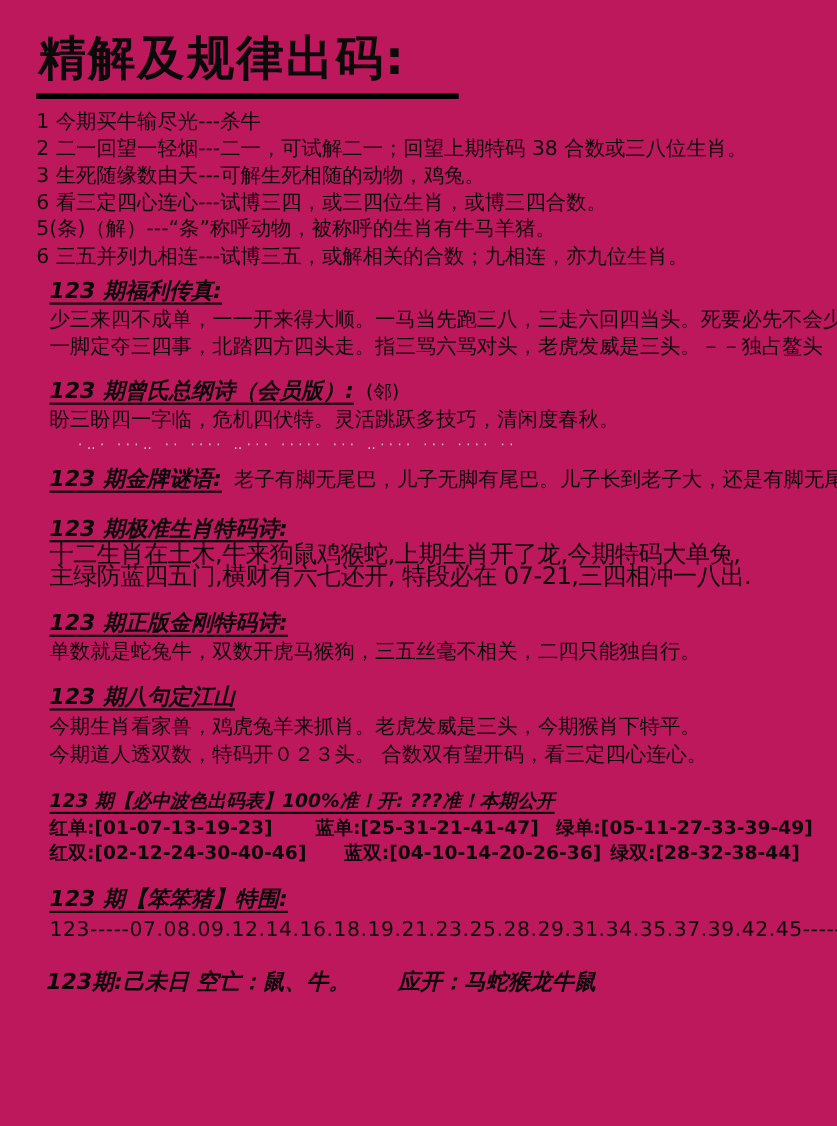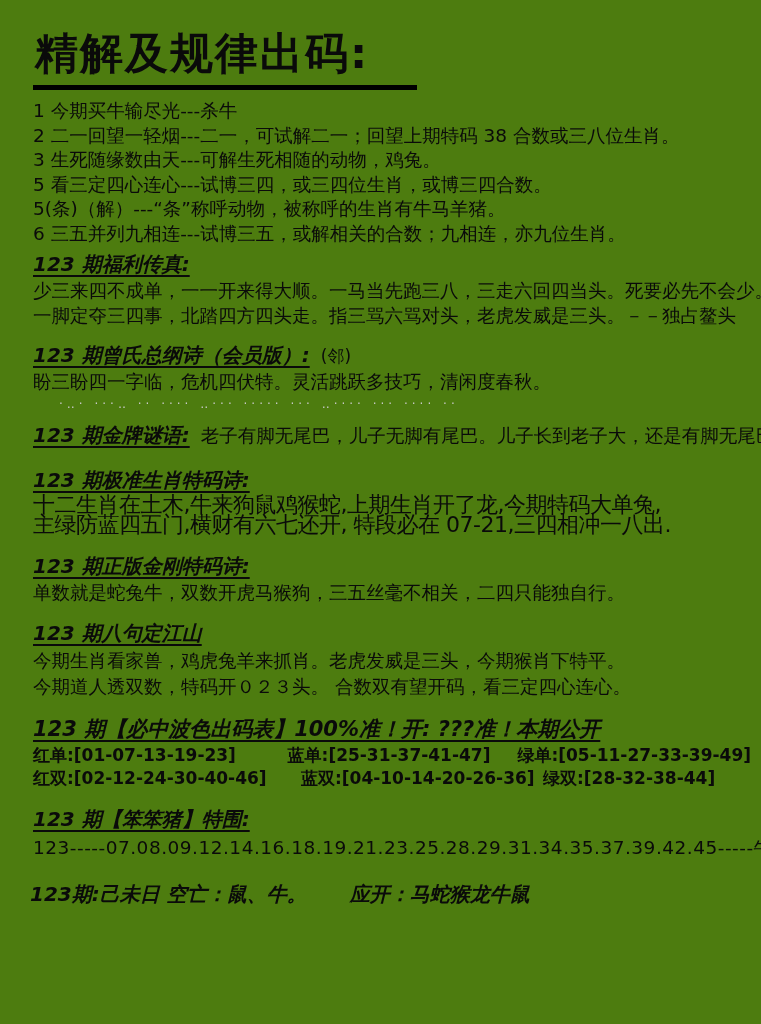--- a/index.html
+++ b/index.html
@@ -1,19 +1,19 @@
 <!DOCTYPE html>
 <html><head>
 <meta charset="utf-8">
 <style>
   html,body{margin:0;padding:0;background:#e9e9e9;}
   .page{
     position:relative;
     width:761px;height:1024px;
-    background:#4d7c0f;
+    background:#be185d;
     color:#0a0a0a;
     font-family:"DejaVu Sans",sans-serif;
     overflow:hidden;
     box-sizing:border-box;
     padding:30px 10px 0 33px;
   }
   .nowrap{white-space:nowrap;}
   
   .doc-title{
     display:inline-block;
@@ -29,21 +29,21 @@
     font-size:18.5px;
     line-height:24.5px;
     margin:0;
   }
   .bold{font-weight:bold;}
   .list-line{
     font-size:18.5px;
     line-height:24.5px;
     margin:0;
   }
-  .sec{margin:0;}
+  .sec{margin:12px;}
   .sec-heading{
     display:inline-block;
     font-size:20px;
     font-weight:bold;
     font-style:italic;
     text-decoration:underline;
     text-decoration-thickness:2px;
     text-underline-offset:4px;
     line-height:26px;
     padding-right:6px;
@@ -113,21 +113,21 @@
 
 <div class="page">
 
   <h1 class="doc-title">精解及规律出码:</h1>
 
 
   <div>
     <p class="list-line nowrap">1 今期买牛输尽光---杀牛</p>
     <p class="list-line nowrap">2 二一回望一轻烟---二一，可试解二一；回望上期特码 38 合数或三八位生肖。</p>
     <p class="list-line nowrap">3 生死随缘数由天---可解生死相随的动物，鸡兔。</p>
-    <p class="list-line nowrap">5 看三定四心连心---试博三四，或三四位生肖，或博三四合数。</p>
+    <p class="list-line nowrap">6 看三定四心连心---试博三四，或三四位生肖，或博三四合数。</p>
     <p class="list-line nowrap">5(条)（解）---“条”称呼动物，被称呼的生肖有牛马羊猪。</p>
     <p class="list-line nowrap">6 三五并列九相连---试博三五，或解相关的合数；九相连，亦九位生肖。</p>
   </div>
 
   <div class="sec m-fuli">
     <p class="sec-heading-row"><span class="sec-heading">123 期福利传真:</span></p>
     <p class="body-line nowrap">少三来四不成单，一一开来得大顺。一马当先跑三八，三走六回四当头。死要必先不会少。</p>
     <p class="body-line nowrap">一脚定夺三四事，北踏四方四头走。指三骂六骂对头，老虎发威是三头。－－独占鳌头</p>
   </div>
 
@@ -158,24 +158,24 @@
     <p class="body-line nowrap">单数就是蛇兔牛，双数开虎马猴狗，三五丝毫不相关，二四只能独自行。</p>
   </div>
 
   <div class="sec m-baju">
     <p class="sec-heading-row"><span class="sec-heading">123 期八句定江山</span></p>
     <p class="body-line nowrap" style="line-height:26px;">今期生肖看家兽，鸡虎兔羊来抓肖。老虎发威是三头，今期猴肖下特平。</p>
     <p class="body-line nowrap" style="line-height:26px;">今期道人透双数，特码开０２３头。 合数双有望开码，看三定四心连心。</p>
   </div>
 
   <div class="sec m-bose">
-    <p class="sec-heading-row"><span class="sec-heading" style="font-size:21px;">123 期【必中波色出码表】100%准！开: ???准！本期公开</span></p>
+    <p class="sec-heading-row"><span class="sec-heading" style="font-size:17px;">123 期【必中波色出码表】100%准！开: ???准！本期公开</span></p>
     <div class="bose-row">
       <span class="bose-col1 nowrap"><span>红单:</span><span>[01-07-13-19-23]</span></span>
-      <span class="bose-col2 nowrap"><span>蓝单:</span><span>[25-31-37-41-47]</span></span>
+      <span class="bose-col2 nowrap"><span>蓝单:</span><span>[25-31-21-41-47]</span></span>
       <span class="bose-col3 nowrap"><span>绿单:</span><span>[05-11-27-33-39-49]</span></span>
     </div>
     <div class="bose-row">
       <span class="bose-col1 nowrap"><span>红双:</span><span>[02-12-24-30-40-46]</span></span>
       <span class="bose-col2 nowrap"><span>蓝双:</span><span>[04-10-14-20-26-36]</span></span>
       <span class="bose-col3 nowrap"><span>绿双:</span><span>[28-32-38-44]</span></span>
     </div>
   </div>
 
   <div class="sec m-benben">

